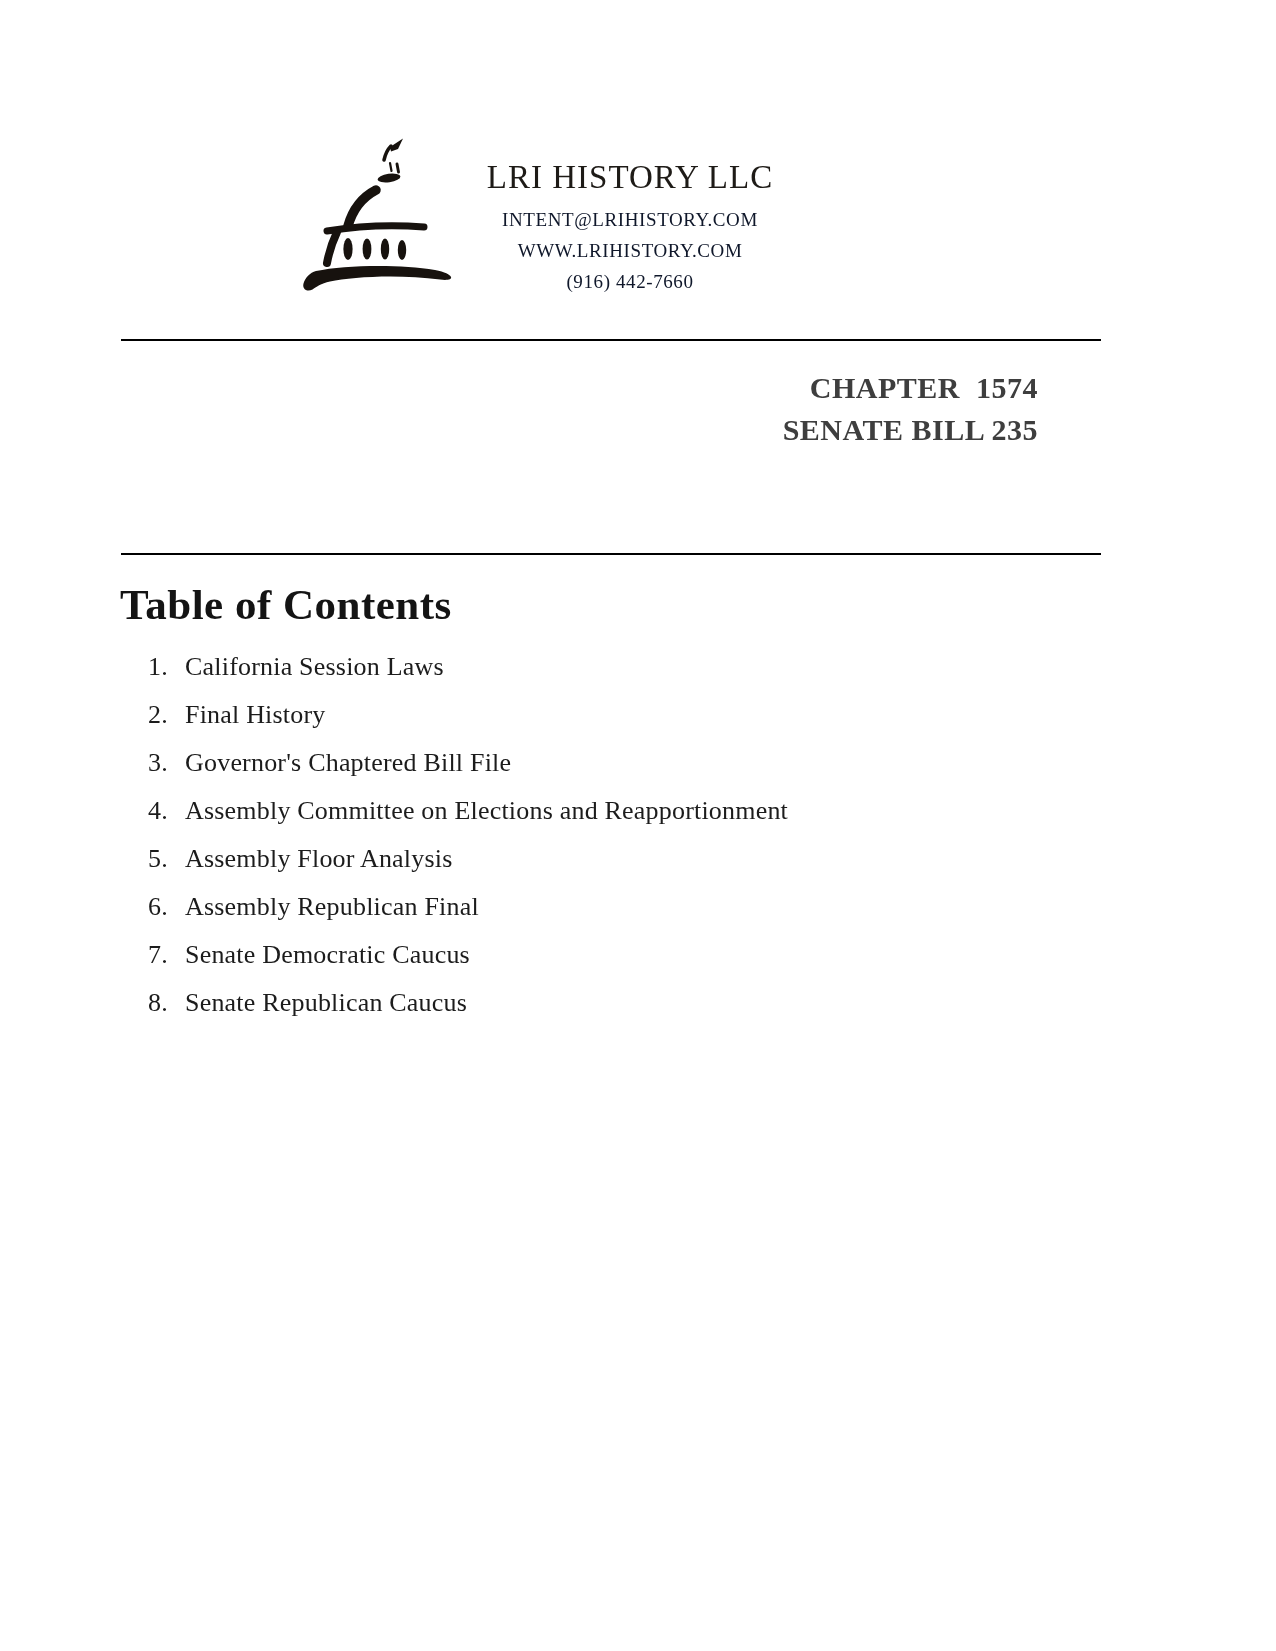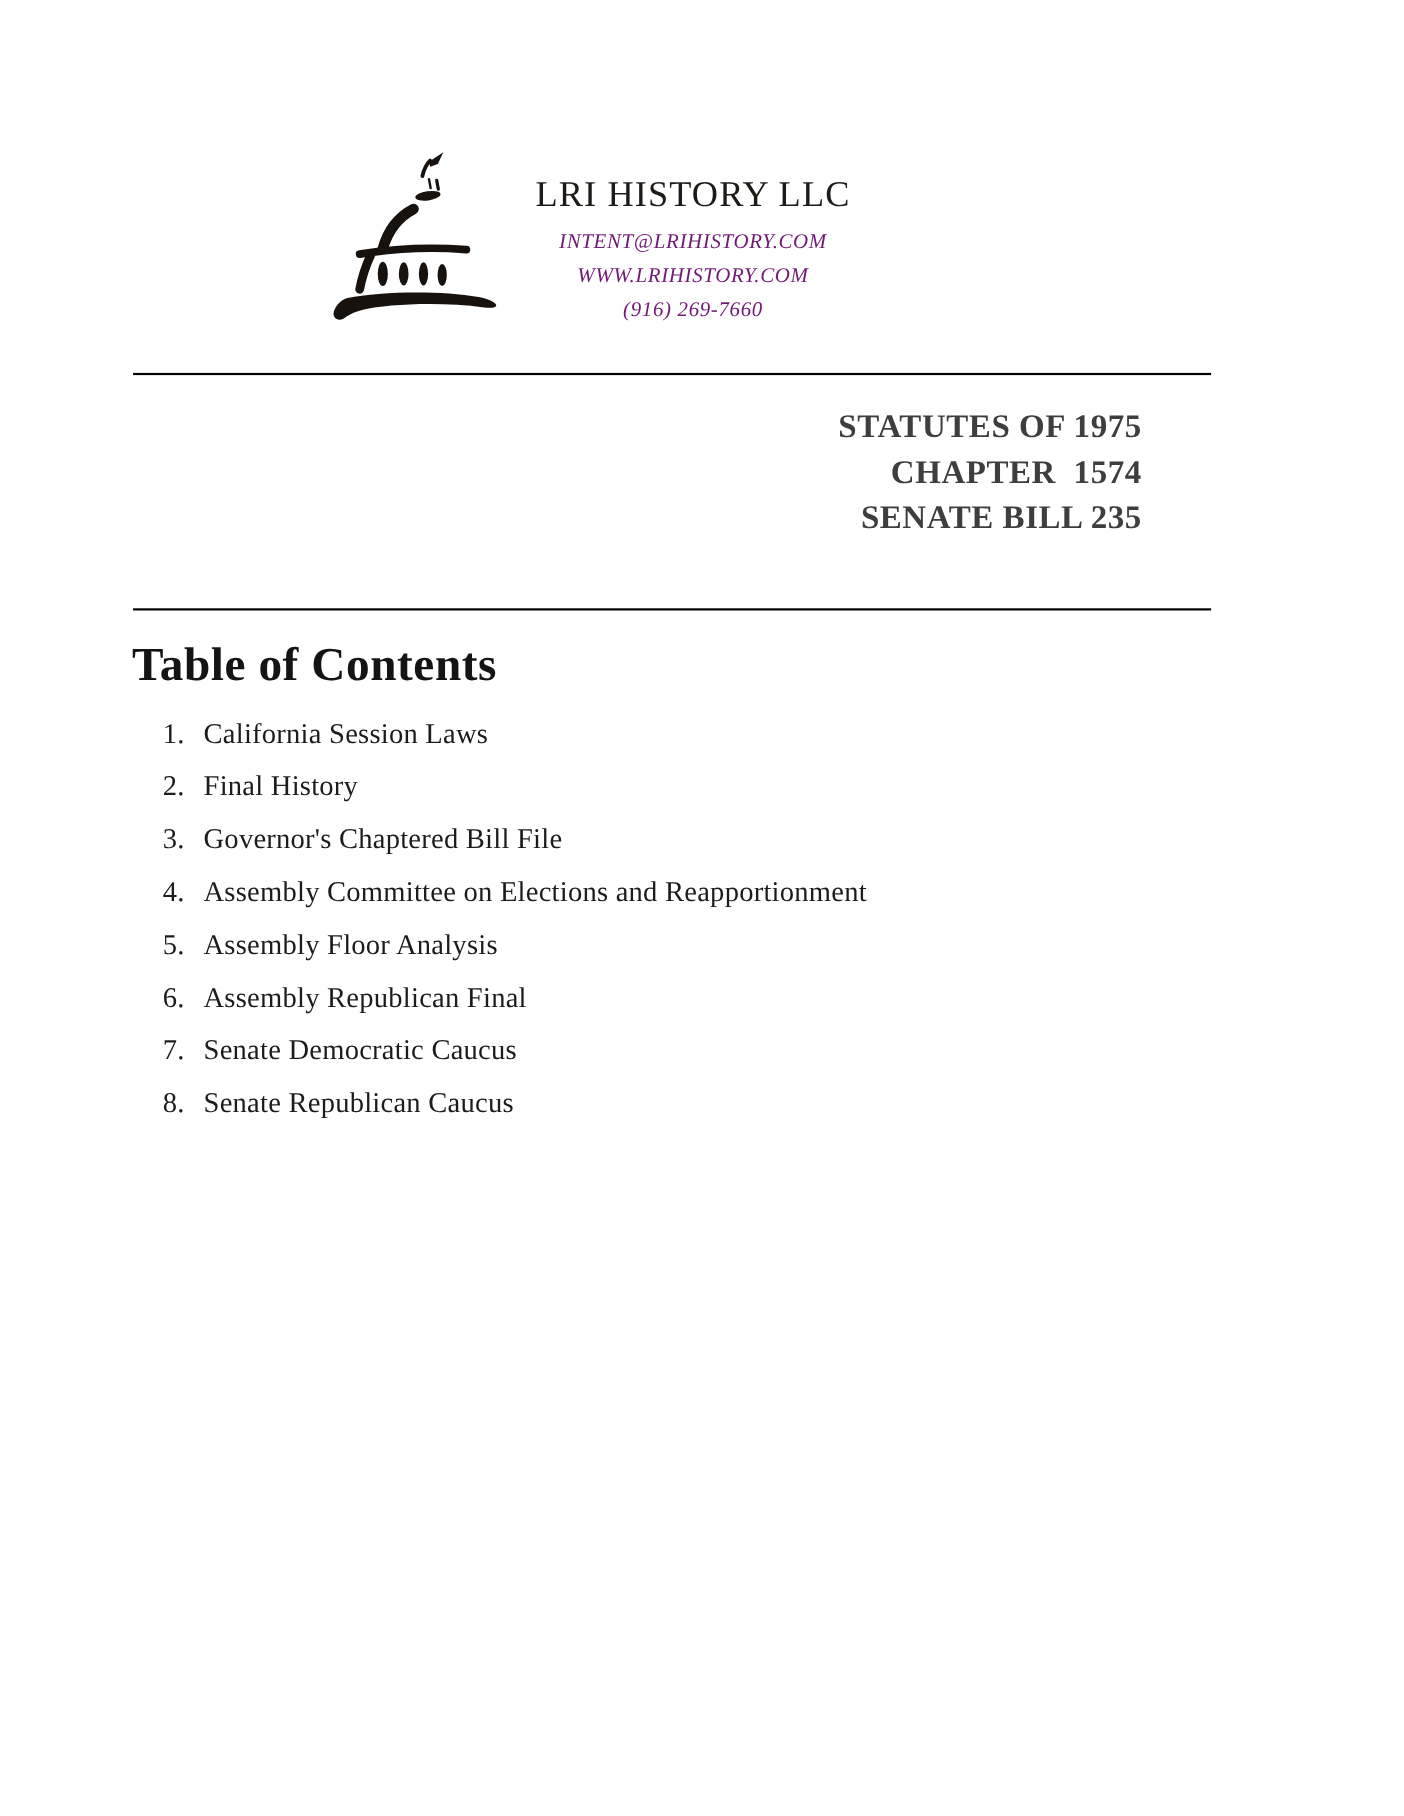--- a/index.html
+++ b/index.html
@@ -33,22 +33,21 @@
     font-size: 33px;
     line-height: 38px;
     letter-spacing: 1px;
     margin: 0 0 8px 0;
     font-weight: normal;
   }
   .contact-line {
     font-size: 19px;
     line-height: 31px;
     letter-spacing: 0.6px;
-    color: #701a75;
-    font-style: italic;
+    color: #0f172a;
   }
 
   
   .rule {
     position: absolute;
     left: 121px;
     width: 980px;
     border: none;
     border-top: 2px solid #000000;
     margin: 0;
@@ -138,27 +137,26 @@
                C452,279.5 447,280.5 440,279.5 C400,274 352,276.5 330,281.5
                C321,283.5 316,287 312.5,289.5 C307,292.5 302,289 303.5,283.5
                C305,278 310,272.5 316,271 Z" fill="#17120e" stroke="none"></path>
     </g>
   </svg>
 
   <div class="brand-block">
     <div class="company-name">LRI HISTORY LLC</div>
     <div class="contact-line">INTENT@LRIHISTORY.COM</div>
     <div class="contact-line">WWW.LRIHISTORY.COM</div>
-    <div class="contact-line">(916) 269-7660</div>
+    <div class="contact-line">(916) 442-7660</div>
   </div>
 
   <hr class="rule rule-1">
 
   <div class="case-block">
-    <div class="case-line">STATUTES OF 1975</div>
     <div class="case-line">CHAPTER  1574</div>
     <div class="case-line">SENATE BILL 235</div>
   </div>
 
   <hr class="rule rule-2">
 
   <div class="toc">
     <h1 class="toc-title">Table of Contents</h1>
     <ol class="toc-list">
       <li class="toc-item">

